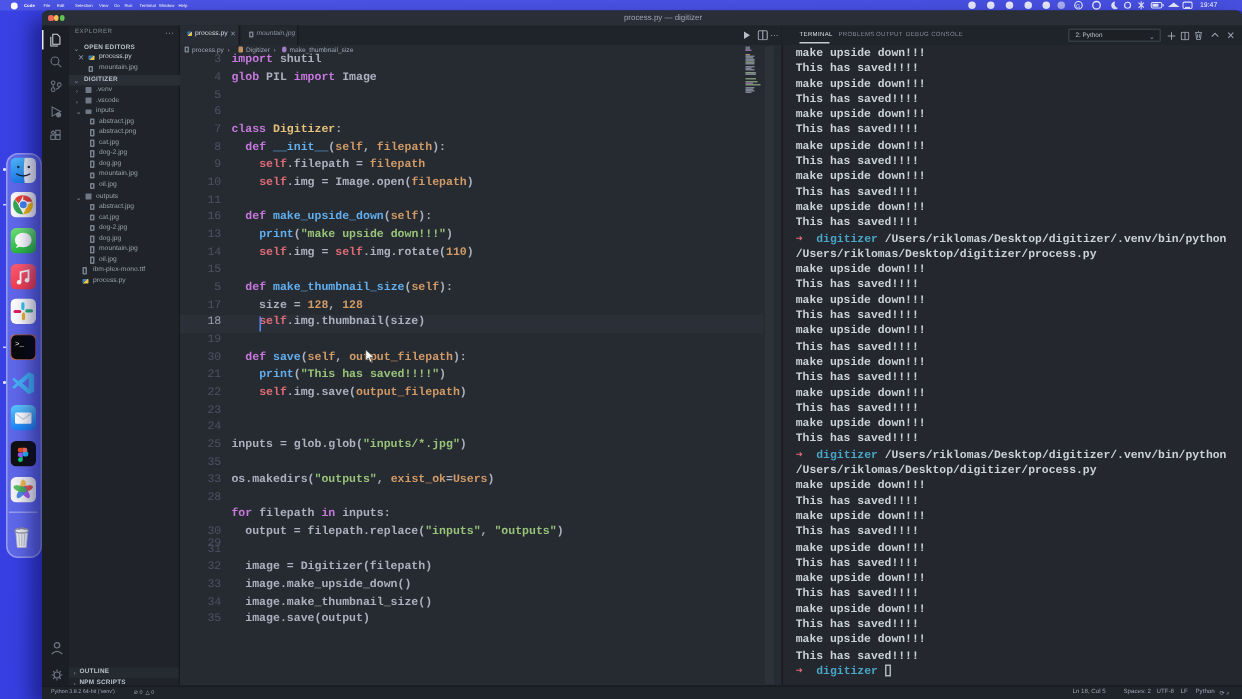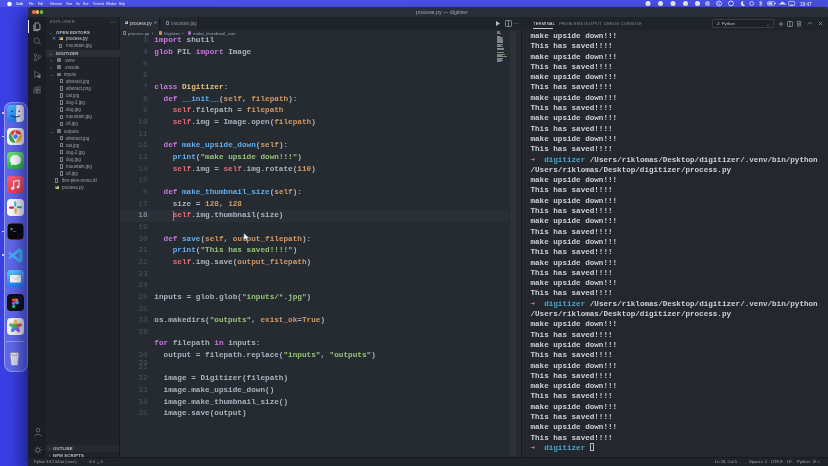--- a/index.html
+++ b/index.html
@@ -386,21 +386,21 @@
 <div class="gn" style="top:245.2px;color:#4b5263">21</div>
 <div class="cl" style="top:245.2px"><span style="color:#abb2bf">&nbsp;&nbsp;&nbsp;&nbsp;</span><span style="color:#61afef">print</span><span style="color:#abb2bf">(</span><span style="color:#98c379">"This&nbsp;has&nbsp;saved!!!!"</span><span style="color:#abb2bf">)</span></div>
 <div class="gn" style="top:256.8px;color:#4b5263">22</div>
 <div class="cl" style="top:256.8px"><span style="color:#abb2bf">&nbsp;&nbsp;&nbsp;&nbsp;</span><span style="color:#e06c75">self</span><span style="color:#abb2bf">.img.save(</span><span style="color:#d19a66">output_filepath</span><span style="color:#abb2bf">)</span></div>
 <div class="gn" style="top:268.5px;color:#4b5263">23</div>
 <div class="gn" style="top:280.2px;color:#4b5263">24</div>
 <div class="gn" style="top:291.8px;color:#4b5263">25</div>
 <div class="cl" style="top:291.8px"><span style="color:#abb2bf">inputs&nbsp;=&nbsp;glob.glob(</span><span style="color:#98c379">"inputs/*.jpg"</span><span style="color:#abb2bf">)</span></div>
 <div class="gn" style="top:303.5px;color:#4b5263">35</div>
 <div class="gn" style="top:315.1px;color:#4b5263">33</div>
-<div class="cl" style="top:315.1px"><span style="color:#abb2bf">os.makedirs(</span><span style="color:#98c379">"outputs"</span><span style="color:#abb2bf">,&nbsp;</span><span style="color:#d19a66">exist_ok</span><span style="color:#abb2bf">=</span><span style="color:#d19a66">True</span><span style="color:#abb2bf">)</span></div>
+<div class="cl" style="top:315.1px"><span style="color:#abb2bf">os.makedirs(</span><span style="color:#98c379">"outputs"</span><span style="color:#abb2bf">,&nbsp;</span><span style="color:#d19a66">exist_ok</span><span style="color:#abb2bf">=</span><span style="color:#d19a66">Users</span><span style="color:#abb2bf">)</span></div>
 <div class="gn" style="top:326.8px;color:#4b5263">28</div>
 <div class="gn" style="top:358px;color:#4b5263">29</div>
 <div class="cl" style="top:338.4px"><span style="color:#c678dd">for</span><span style="color:#abb2bf">&nbsp;filepath&nbsp;</span><span style="color:#c678dd">in</span><span style="color:#abb2bf">&nbsp;inputs:</span></div>
 <div class="gn" style="top:350.1px;color:#4b5263">30</div>
 <div class="cl" style="top:350.1px"><span style="color:#abb2bf">&nbsp;&nbsp;output&nbsp;=&nbsp;filepath.replace(</span><span style="color:#98c379">"inputs"</span><span style="color:#abb2bf">,&nbsp;</span><span style="color:#98c379">"outputs"</span><span style="color:#abb2bf">)</span></div>
 <div class="gn" style="top:361.7px;color:#4b5263">31</div>
 <div class="gn" style="top:373.4px;color:#4b5263">32</div>
 <div class="cl" style="top:373.4px"><span style="color:#abb2bf">&nbsp;&nbsp;image&nbsp;=&nbsp;Digitizer(filepath)</span></div>
 <div class="gn" style="top:385.0px;color:#4b5263">33</div>
 <div class="cl" style="top:385.0px"><span style="color:#abb2bf">&nbsp;&nbsp;image.make_upside_down()</span></div>

